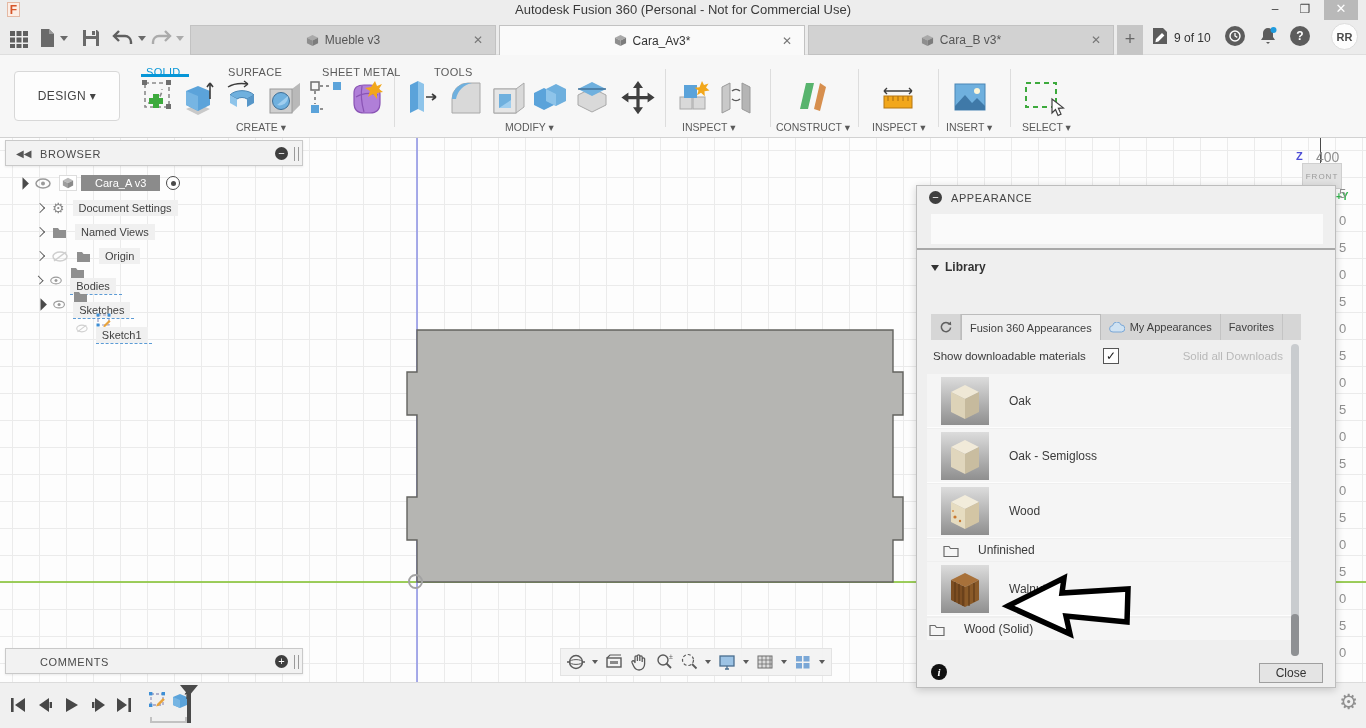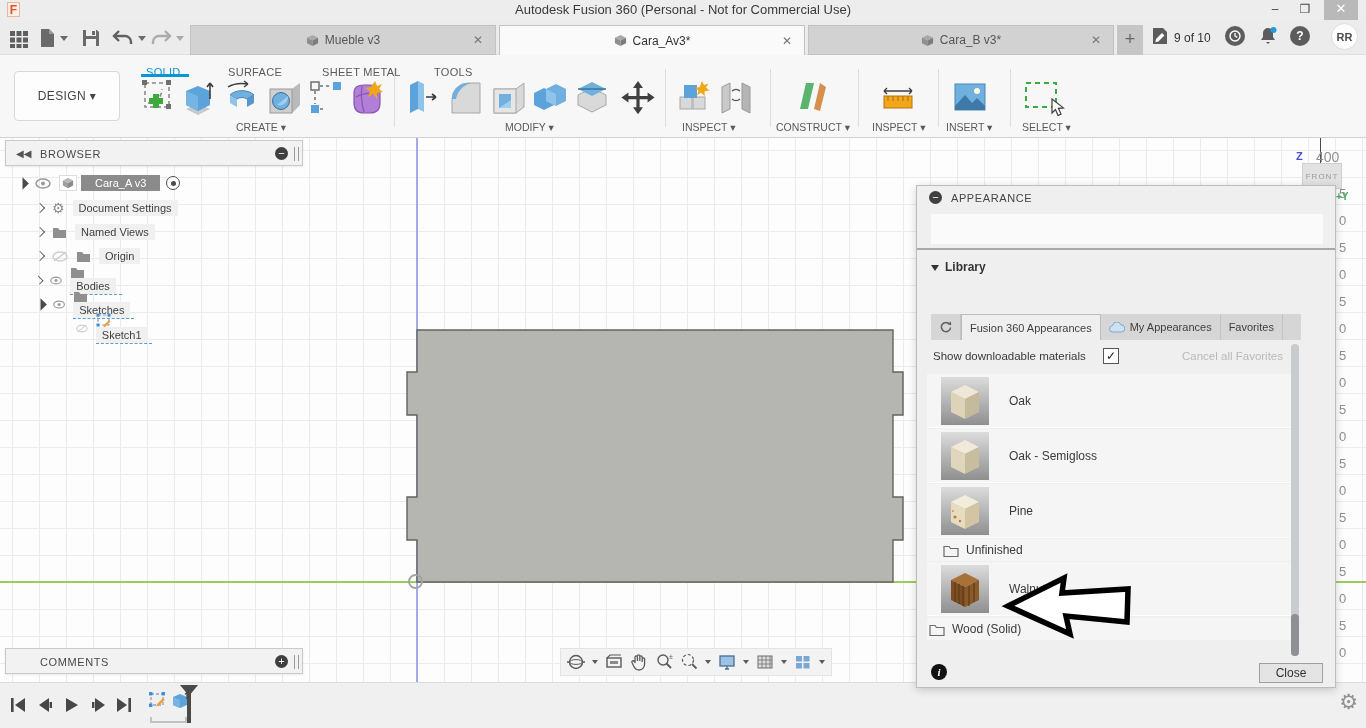--- a/index.html
+++ b/index.html
@@ -105,21 +105,21 @@
   .ap-tab { display:flex; align-items:center; justify-content:center; gap:5px; border-right:1px solid #c4c4c4; padding:0 8px; }
   .ap-tab.refresh { width:30px; }
   .ap-tab.active { background:#efefef; border:1px solid #bcbcbc; border-bottom:none; }
   .ap-dl-row { position:absolute; left:16px; top:164px; width:370px; height:18px; font-size:11.5px; color:#3a3a3a; }
   .ap-checkbox { position:absolute; left:170px; top:-2px; width:16px; height:16px; background:#fdfdfd; border:1.5px solid #555; text-align:center; line-height:14px; font-size:12px; color:#222; }
   .ap-cancel { position:absolute; right:20px; top:0; color:#b9b9b9; }
   .ap-list { position:absolute; left:10px; top:188px; width:374px; height:280px; }
   .mat-row { position:absolute; left:0; width:366px; height:54px; background:#f5f5f5; border-bottom:1px solid #fdfdfd; }
   .mat-thumb { position:absolute; left:14px; top:3px; width:48px; height:48px; background:linear-gradient(#dcdcdc,#8f8f8f); }
   .mat-label { position:absolute; left:82px; top:20px; font-size:12px; color:#3a3a3a; }
-  .fold-row { position:absolute; left:0; width:366px; height:22px; background:#f5f5f5; display:flex; align-items:center; font-size:12px; color:#3a3a3a; }
+  .fold-row { position:absolute; left:0; width:366px; height:22px; background:#f5f5f5; display:flex; align-items:center; font-size:12px; color:#3a3a3a;gap:12px; }
   .fold-row svg { margin-right:7px; }
   .ap-scroll-track { position:absolute; left:374px; top:158px; width:8px; height:312px; background:#c9cccf; border-radius:4px; }
   .ap-scroll-thumb { position:absolute; left:374px; top:428px; width:8px; height:42px; background:#8e9093; border-radius:4px; }
   .ap-footer-info { position:absolute; left:14px; top:478px; width:16px; height:16px; border-radius:50%; background:#111; color:#fff; font-size:11px; font-weight:bold; text-align:center; line-height:16px; font-family:"Liberation Serif",serif; font-style:italic; }
   .ap-close { position:absolute; right:12px; top:477px; width:64px; height:20px; background:#e4e4e4; border:1px solid #9f9f9f; font-size:12px; color:#333; text-align:center; line-height:18px; }
 
   .annotation-arrow { position:absolute; left:1000px; top:570px; z-index:60; }
   .appearance { z-index:40; }
   .browser-bar,.tree,.comments-bar,.navbar { z-index:20; }
 </style>
@@ -586,21 +586,21 @@
             <path d="M4 10 a3.2 3.2 0 0 1 -.4 -6.4 a4.4 4.4 0 0 1 8.5 -.6 a3 3 0 0 1 .4 7 z" fill="#cfe2f2" stroke="#7aa7d6"></path>
           </svg>
           <span>My Appearances</span>
         </div>
       <div class="ap-tab">Favorites</div>
     </div>
 
     <div class="ap-dl-row">
       <span>Show downloadable materials</span>
       <span class="ap-checkbox">✓</span>
-      <span class="ap-cancel">Cancel all Favorites</span>
+      <span class="ap-cancel">Solid all Downloads</span>
     </div>
 
     <div class="ap-list">
 
       <div class="mat-row" style="top:55px">
         <div class="mat-thumb">
           <svg width="48" height="48" viewBox="0 0 48 48">
               <polygon points="10,15 24,8 38,15 24,22" fill="#f1ead9"></polygon>
               <polygon points="10,15 24,22 24,42 10,35" fill="#e0d6bd"></polygon>
               <polygon points="38,15 24,22 24,42 38,35" fill="#c9bda0"></polygon>
@@ -624,21 +624,21 @@
         <div class="mat-thumb">
           <svg width="48" height="48" viewBox="0 0 48 48">
               <polygon points="10,15 24,8 38,15 24,22" fill="#f2ecdb"></polygon>
               <polygon points="10,15 24,22 24,42 10,35" fill="#e6dcc0"></polygon>
               <polygon points="38,15 24,22 24,42 38,35" fill="#d3c5a4"></polygon>
               <circle cx="14" cy="30" r="1.6" fill="#c9782f"></circle>
               <circle cx="19" cy="34" r="1.2" fill="#c9782f"></circle>
               <circle cx="12" cy="24" r="1" fill="#d8924a"></circle>
             </svg>
         </div>
-        <div class="mat-label">Pine</div>
+        <div class="mat-label">Wood</div>
       </div>
 
       <div class="fold-row" style="top:165px; padding-left:16px">
         <svg width="16" height="13" viewBox="0 0 16 13">
             <path d="M1 2.5 h5 l1.5 2 H15 v8 H1 z" fill="none" stroke="#6b6b6b" stroke-width="1.2"></path>
           </svg>
         <span>Unfinished</span>
       </div>
 
       <div class="mat-row" style="top:188px">

